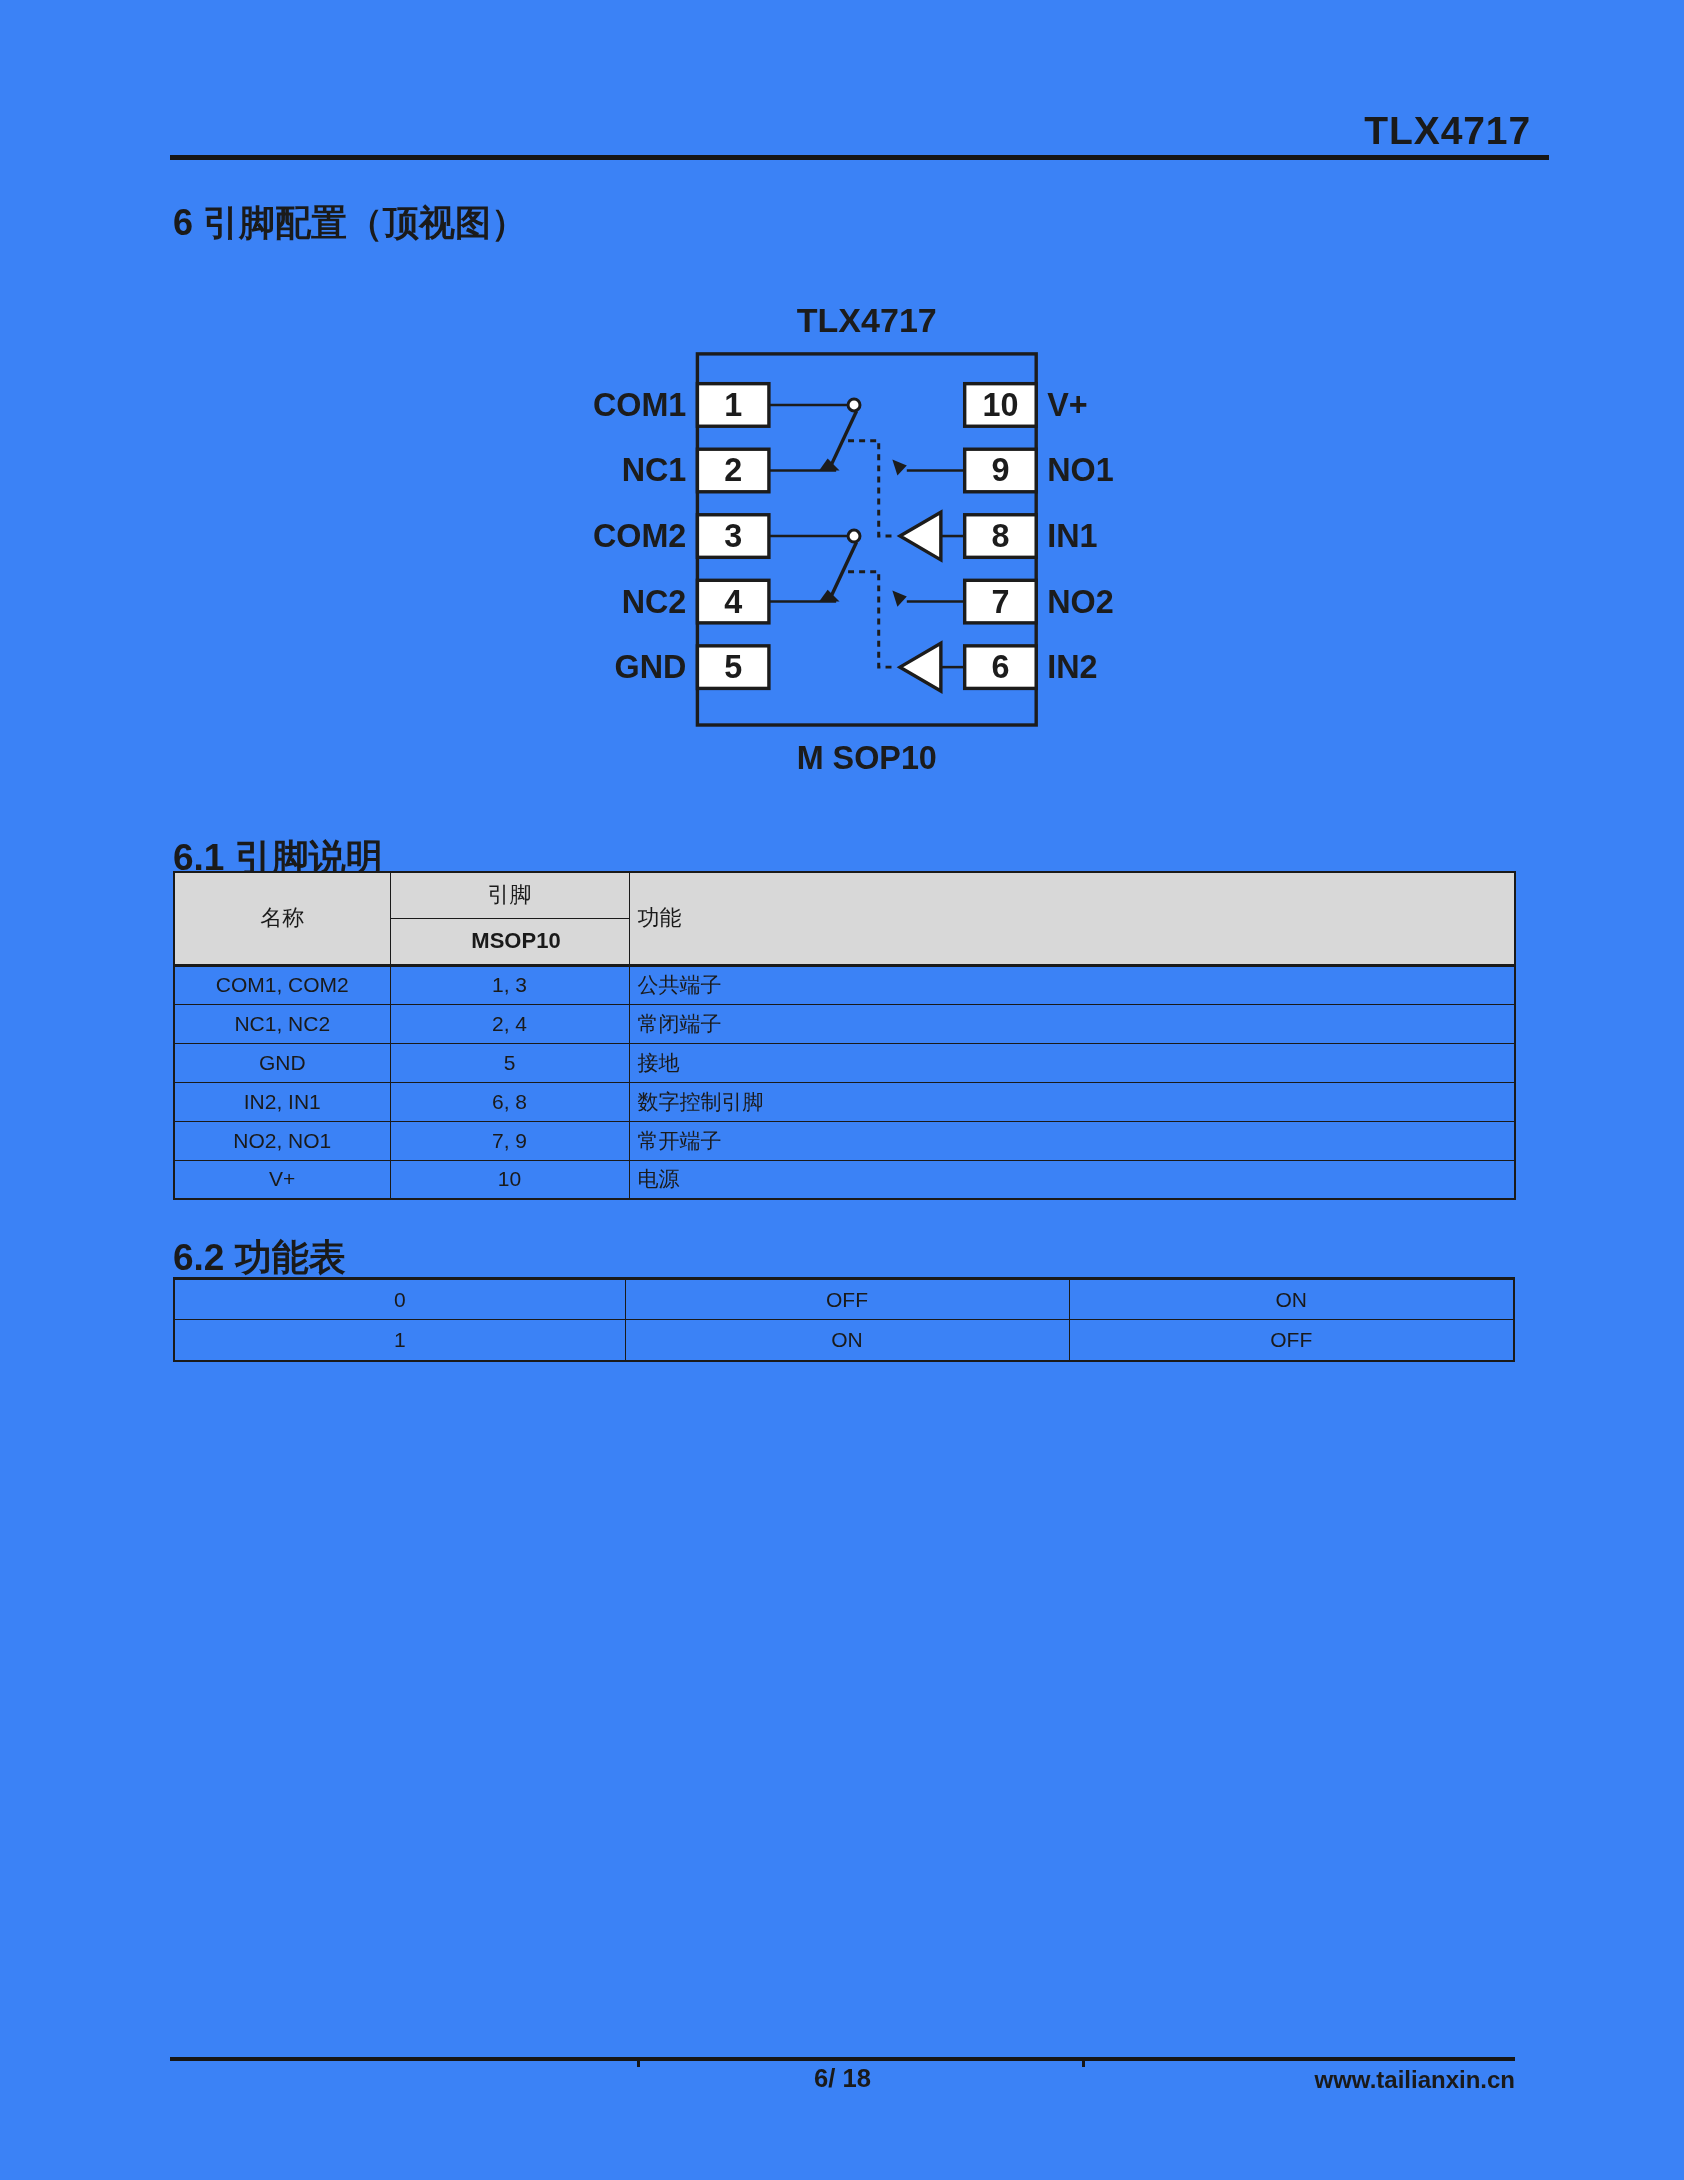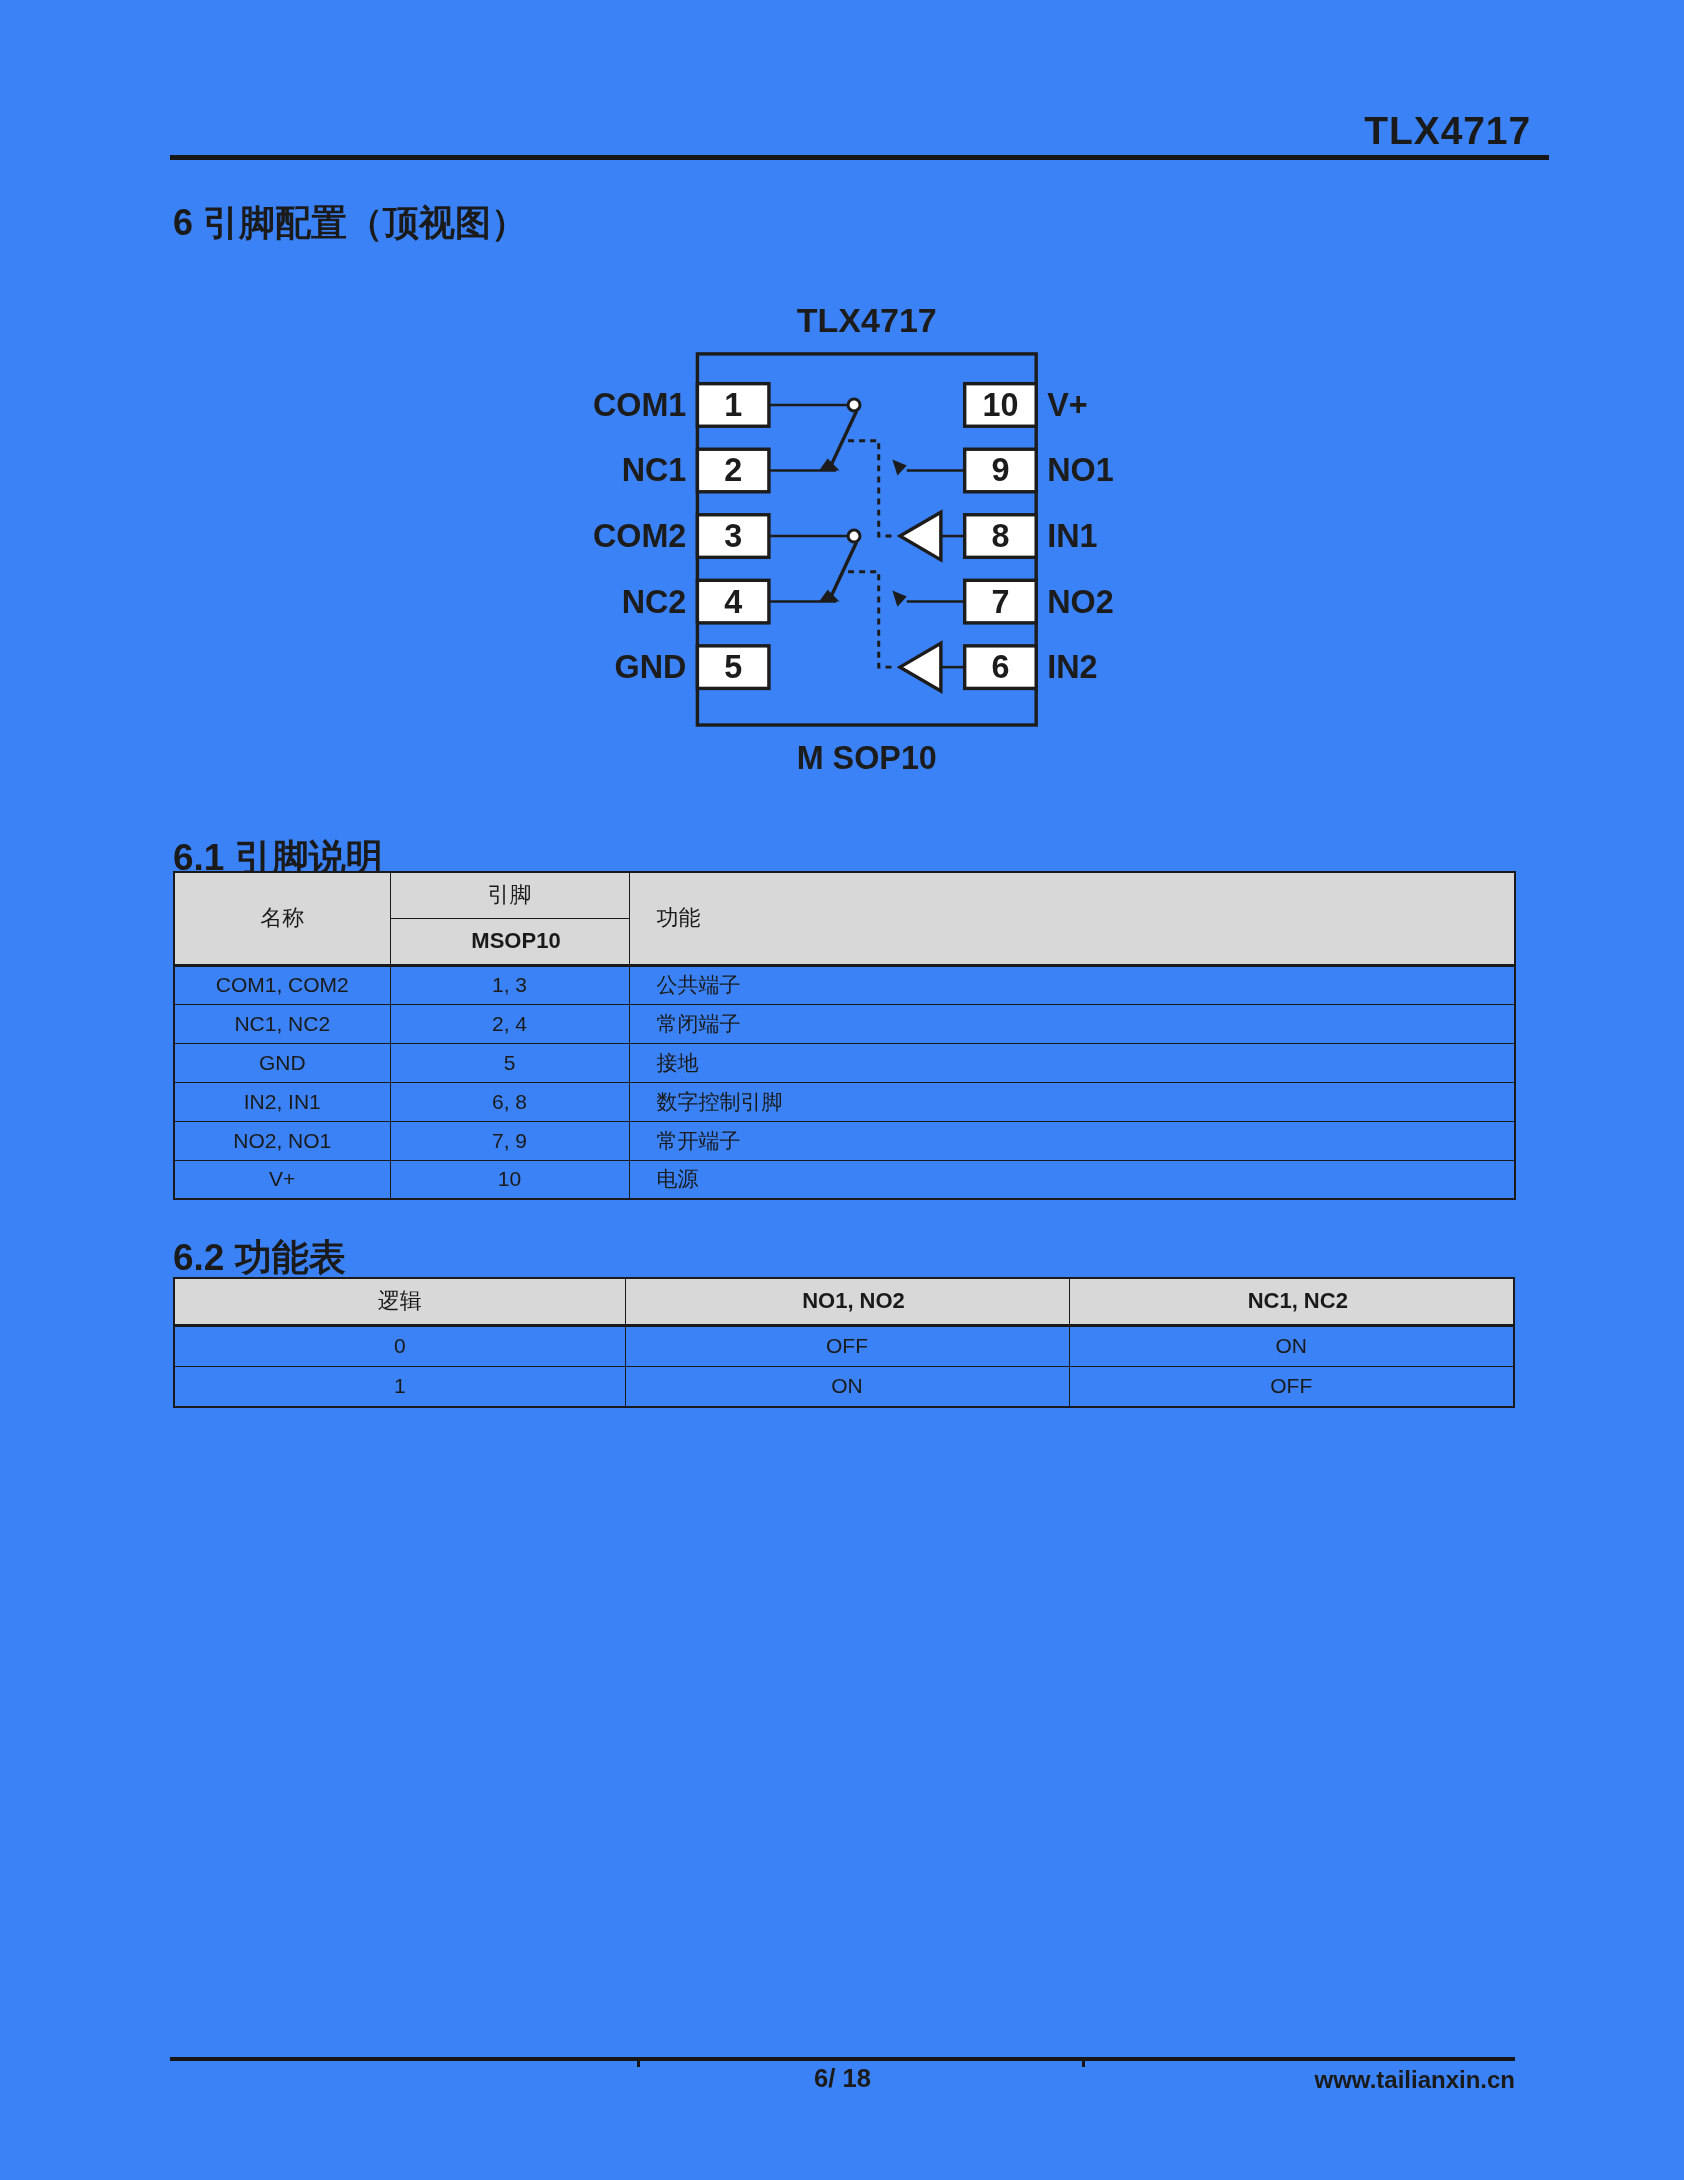--- a/index.html
+++ b/index.html
@@ -22,21 +22,21 @@
   
   .diagram { left:562px; top:296px; width:613px; height:492px; }
   svg text { fill:#1c1c1c; }
 
   
   table { position:absolute; border-collapse:collapse; table-layout:fixed;
           border:2.6px solid #1a1a1a; }
   td { border:1.7px solid #1a1a1a; text-align:center; vertical-align:middle;
        font-size:21px; color:#1a1a1a; overflow:hidden; }
   .t61 { left:173px; top:871px; width:1341px; }
-  .t61 td.fn { text-align:left; padding-left:27px; }
+  .t61 td.fn { text-align:left; padding-left:8px; }
   .t62 { left:173px; top:1277px; width:1341px; }
   tr.hdr td { background:#d8d8d8; font-size:22px; }
   td.bold { font-weight:bold; font-size:23px;padding-left:13px; }
   tr.first-data td { border-top:3.4px solid #1a1a1a; }
 
   
   .footer-rule { left:170px; top:2057px; width:1345px; height:4.3px; background:#161616; }
   .footer-tick { top:2057px; width:2.6px; height:10.2px; background:#161616; }
   .page-num { left:170px; top:2064px; width:1345px; text-align:center;
               font-size:25.6px; font-weight:bold; }
@@ -181,25 +181,20 @@
 
   <div class="abs h2" style="top:1233px;">6.2 功能表</div>
 
   <table class="t62">
     <colgroup>
         <col style="width:451px">
         <col style="width:444px">
         <col style="width:445px">
       </colgroup>
     <tbody>
-        <tr class="hdr" style="height:47px;">
-      <td>逻辑</td>
-      <td class="bold">NO1, NO2</td>
-      <td class="bold">NC1, NC2</td>
-    </tr>
     <tr class="first-data" style="height:41px;">
       <td>0</td>
       <td>OFF</td>
       <td>ON</td>
     </tr>
     <tr style="height:41px;">
       <td>1</td>
       <td>ON</td>
       <td>OFF</td>
     </tr>

